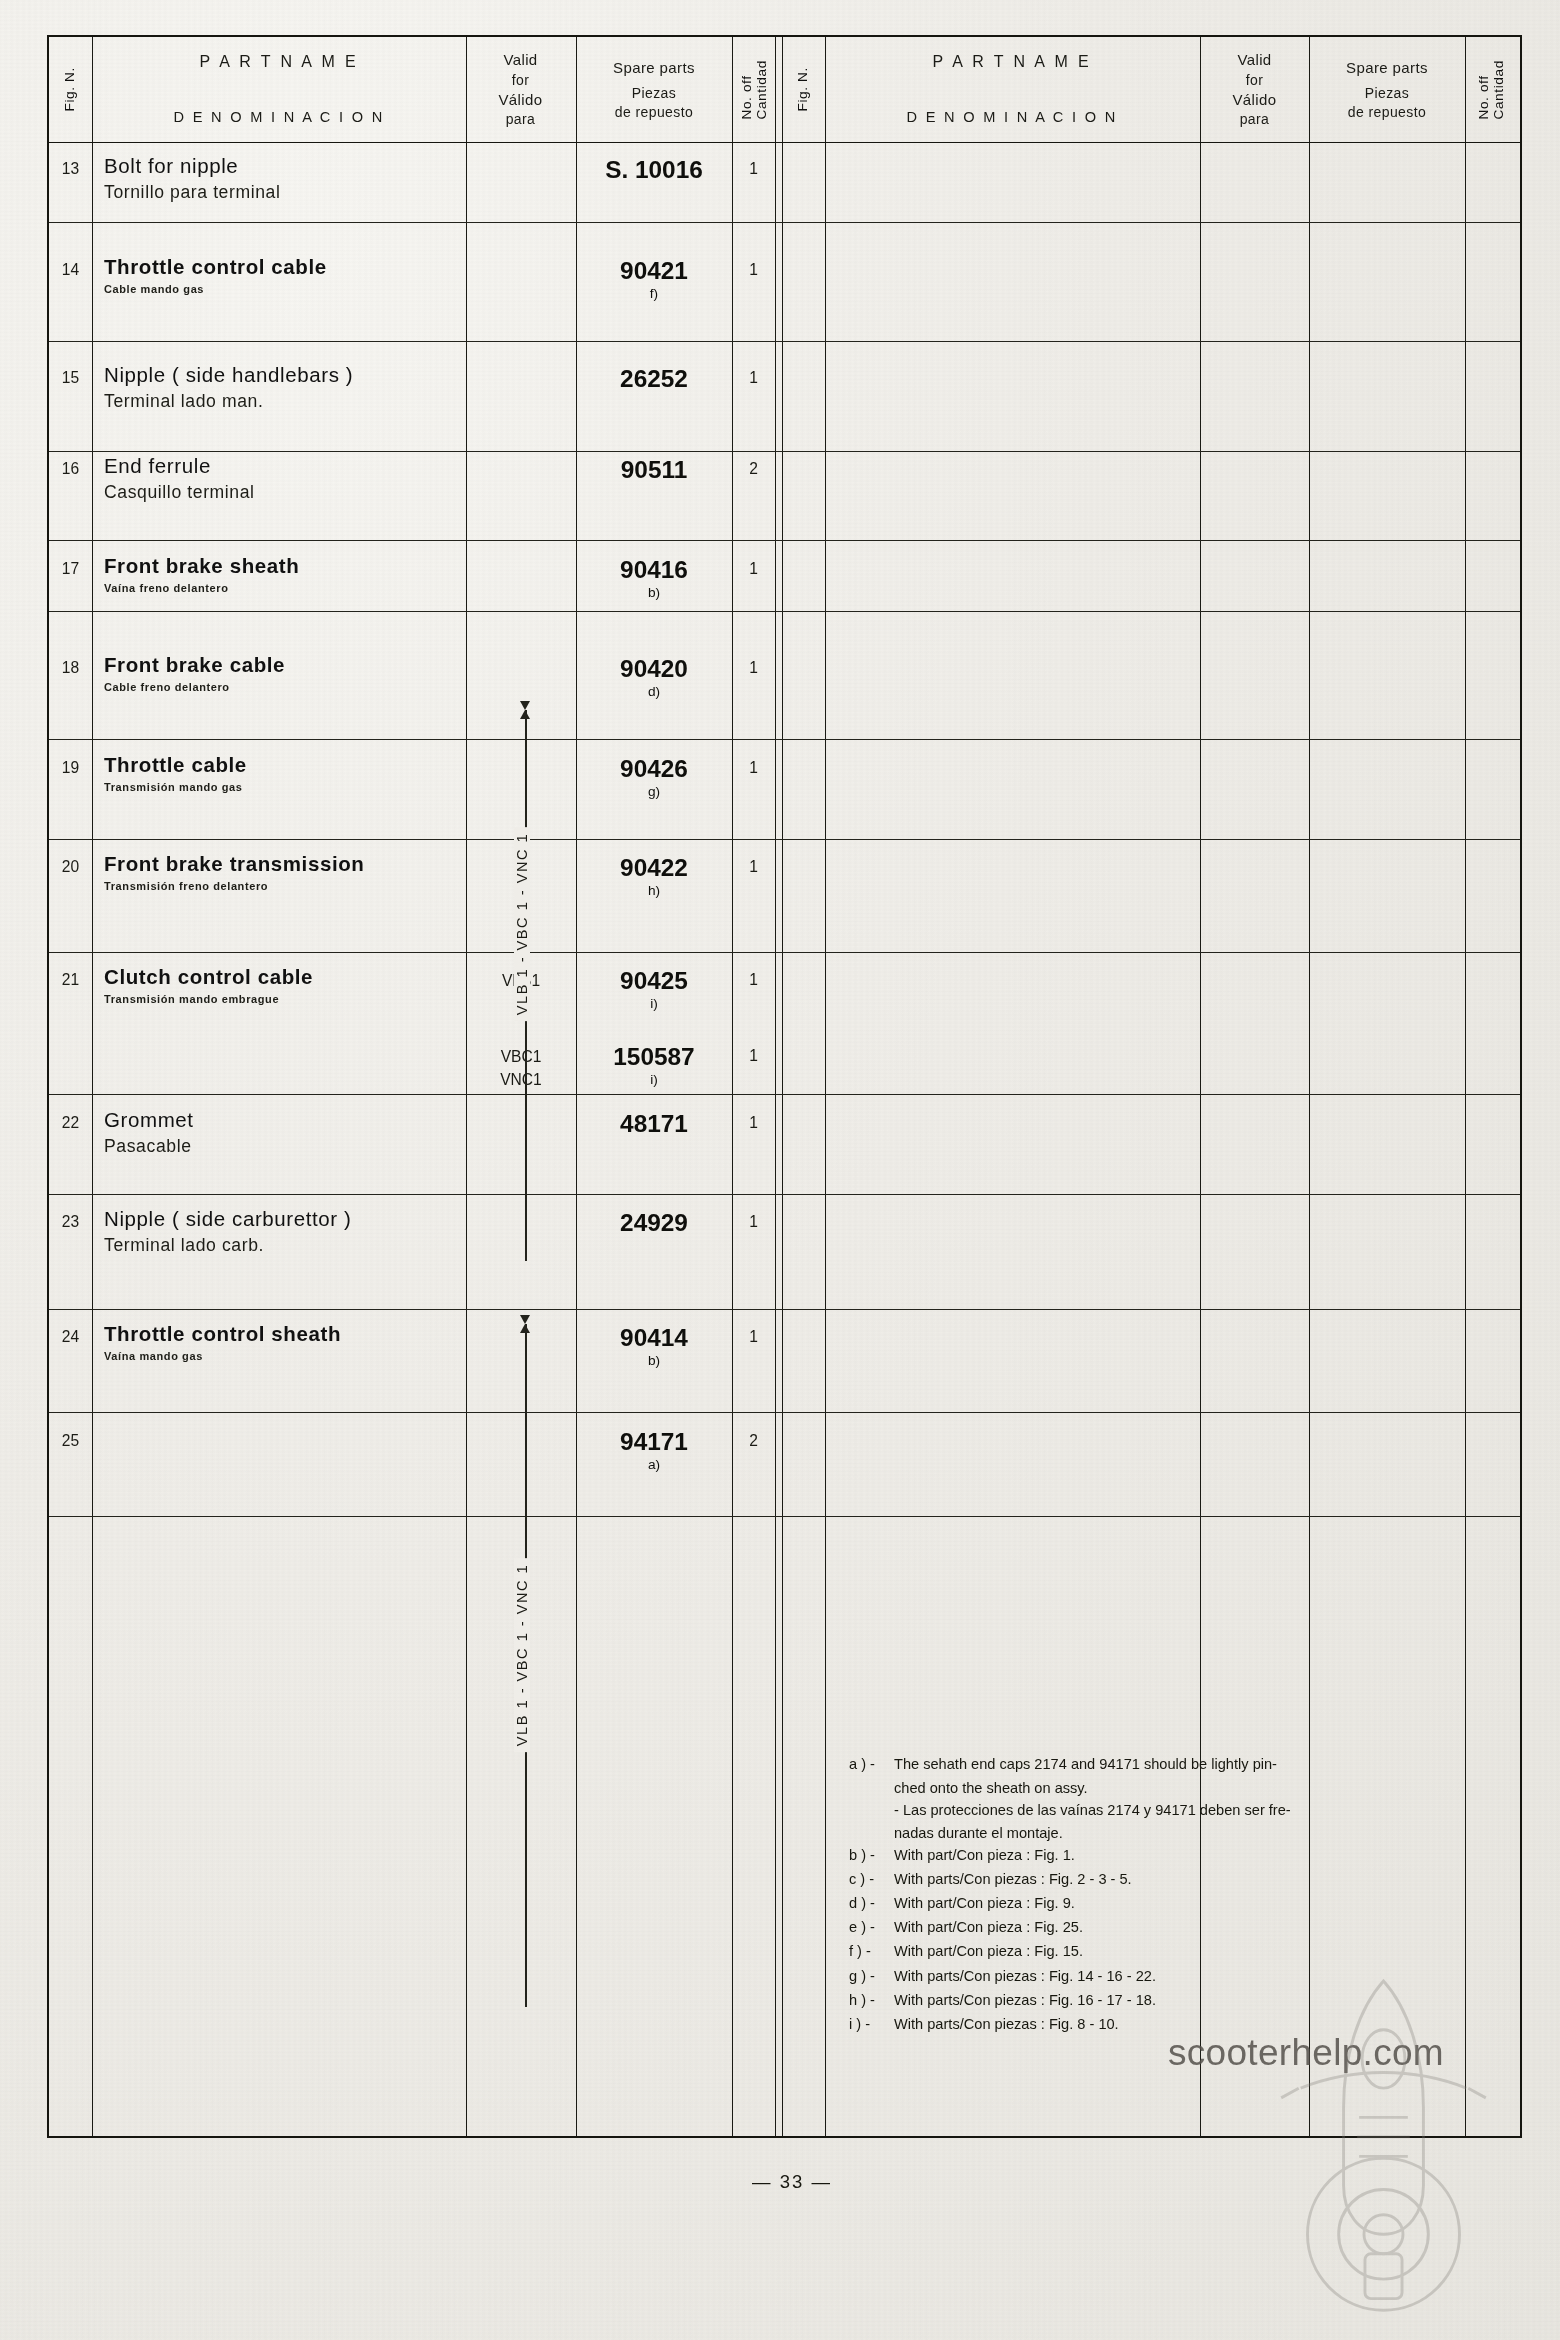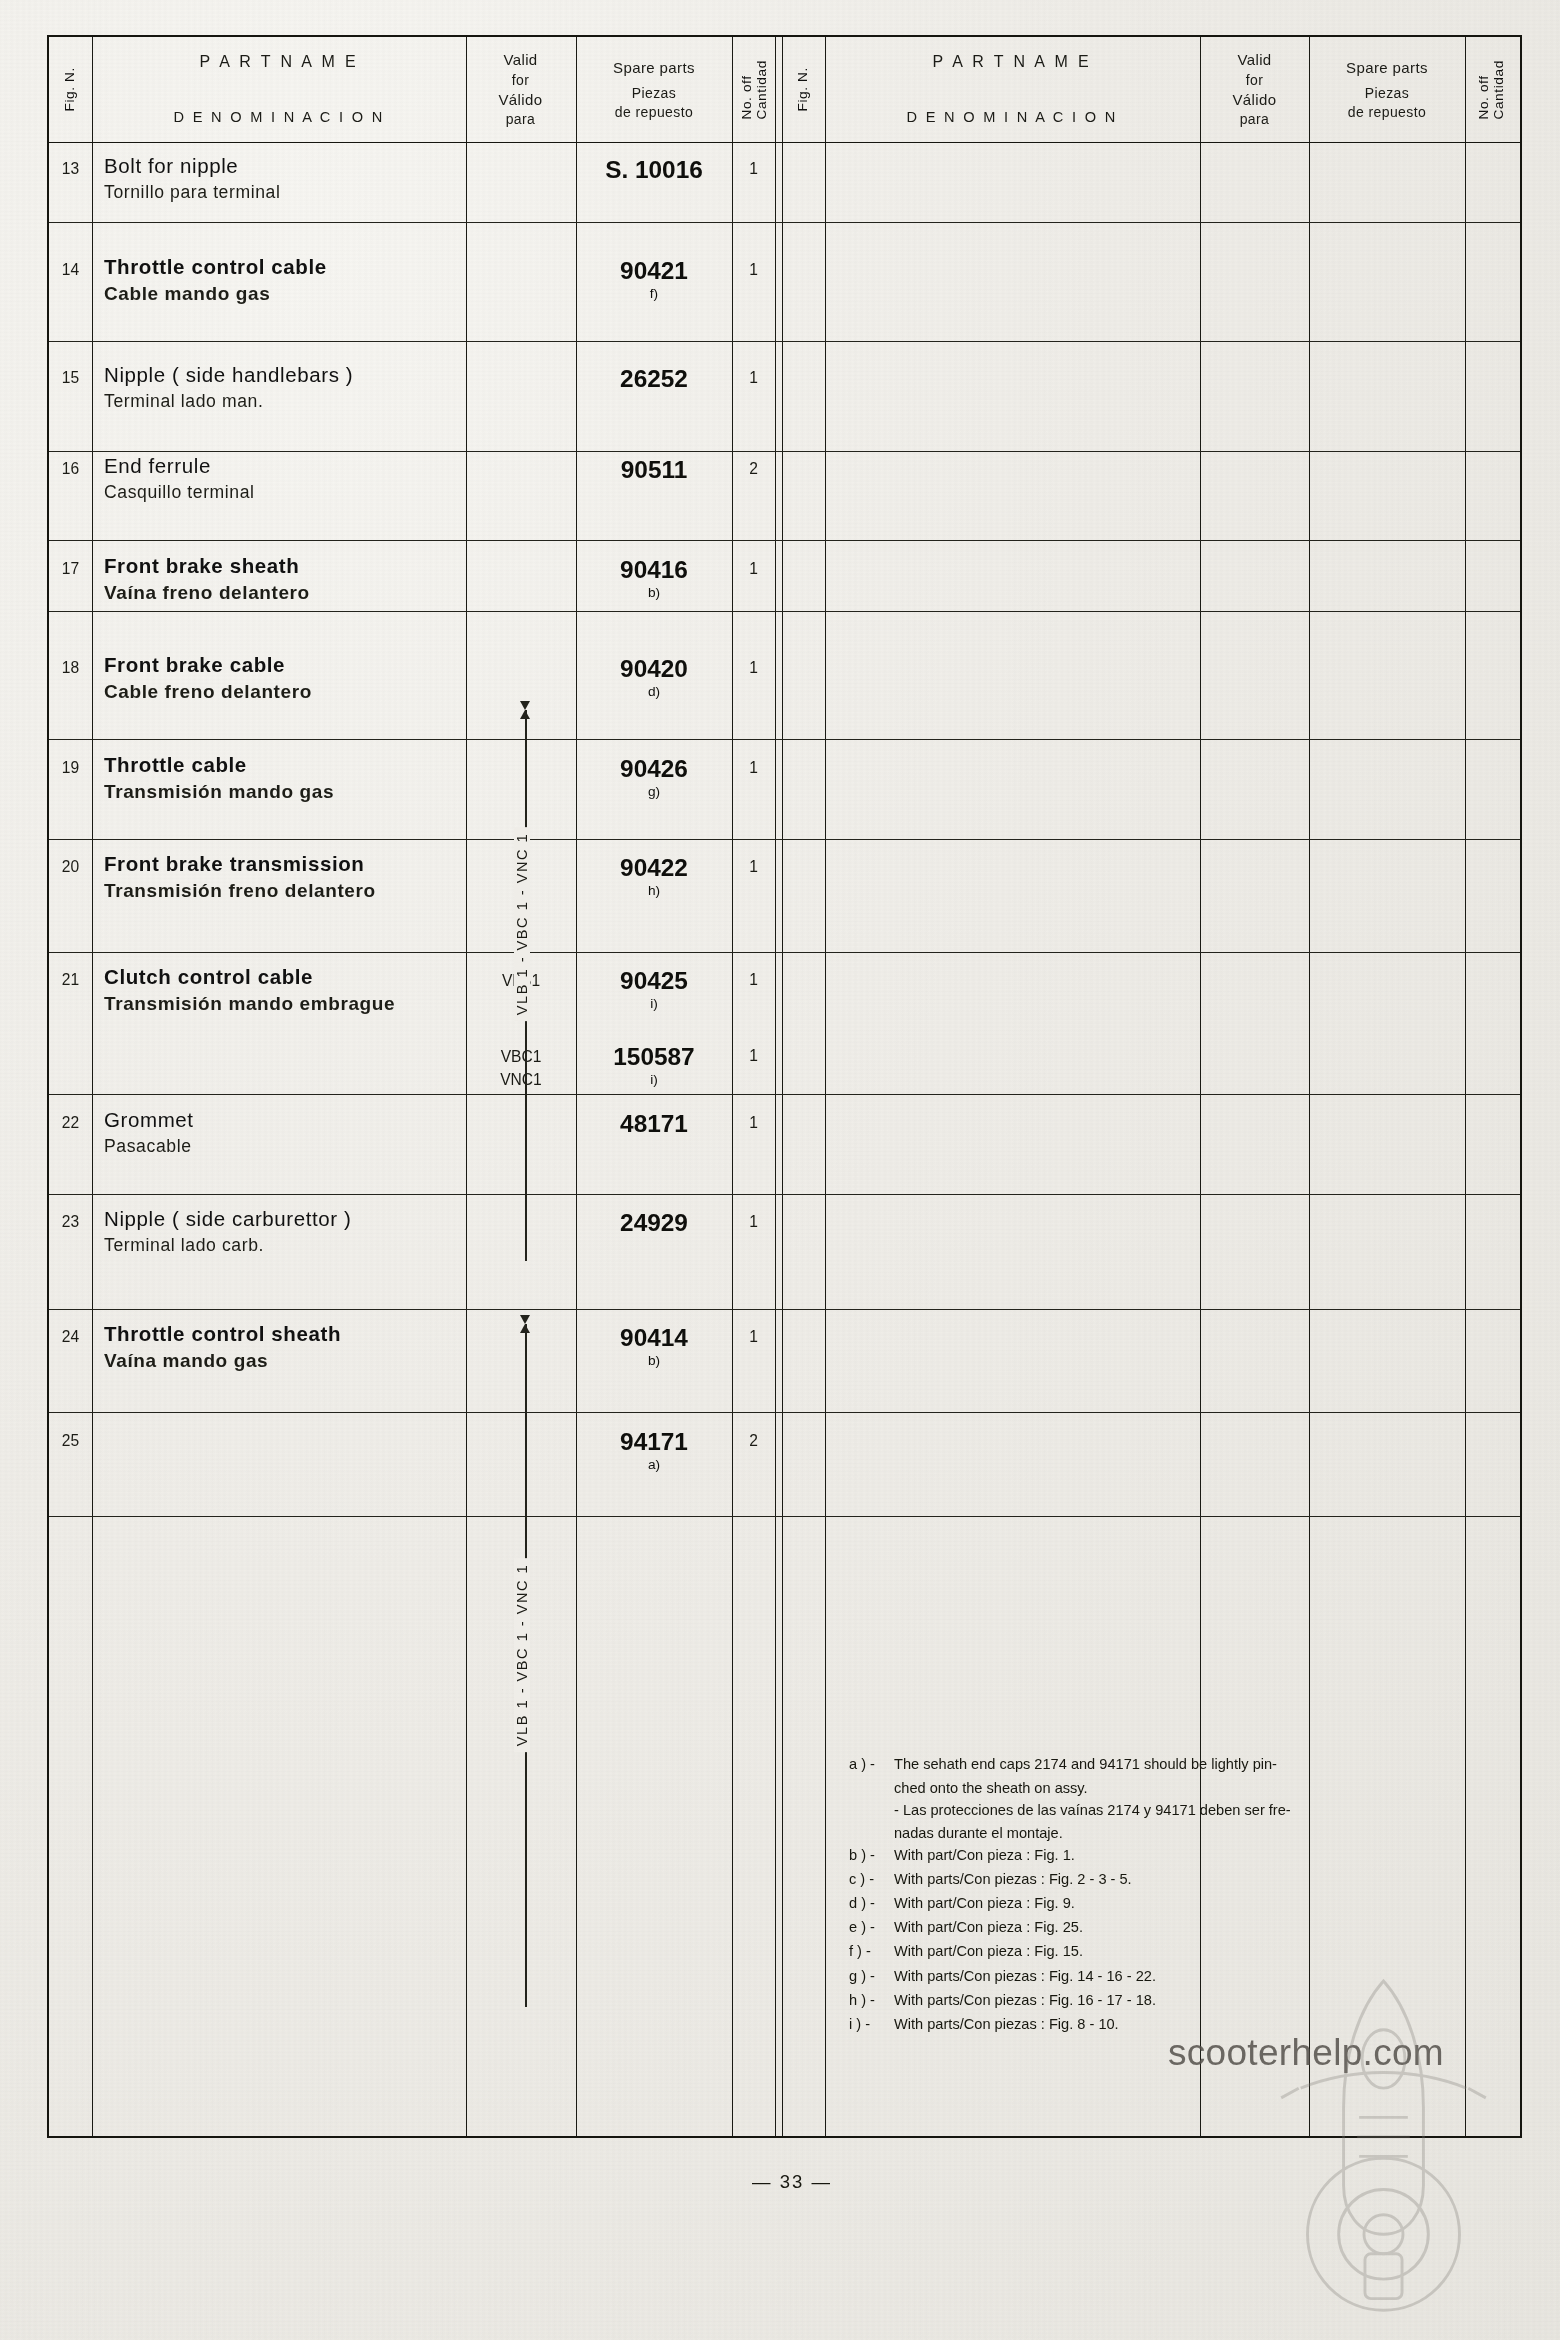--- a/index.html
+++ b/index.html
@@ -67,21 +67,21 @@
   .fign{
     position:absolute;left:0;width:43px;text-align:center;
     font-size:15.6px;color:#1c1c16;
   }
   .name{
     position:absolute;left:55px;width:351px;
   }
   .name .en{font-size:20.5px;letter-spacing:0.6px;color:#111;}
   .name .es{font-size:17.6px;letter-spacing:0.6px;color:#1d1d17;margin-top:3.9px;}
   .name.bold .en{font-weight:bold;font-size:20.5px;}
-  .name.bold .es{font-weight:bold;font-size:19px;}
+  .name.bold .es{font-weight:bold;font-size:11px;}
   .valid{
     position:absolute;width:98px;text-align:center;
     font-size:15.6px;color:#1a1a14;line-height:1.5;
   }
   .sparenum{
     position:absolute;width:146px;text-align:center;
     font-size:22.4px;color:#0f0f0c;
   }
   .sparenum.bold{font-weight:bold;font-size:24.4px;}
   .sparenum .note{display:block;font-size:13.7px;font-weight:normal;margin-top:1px;}

